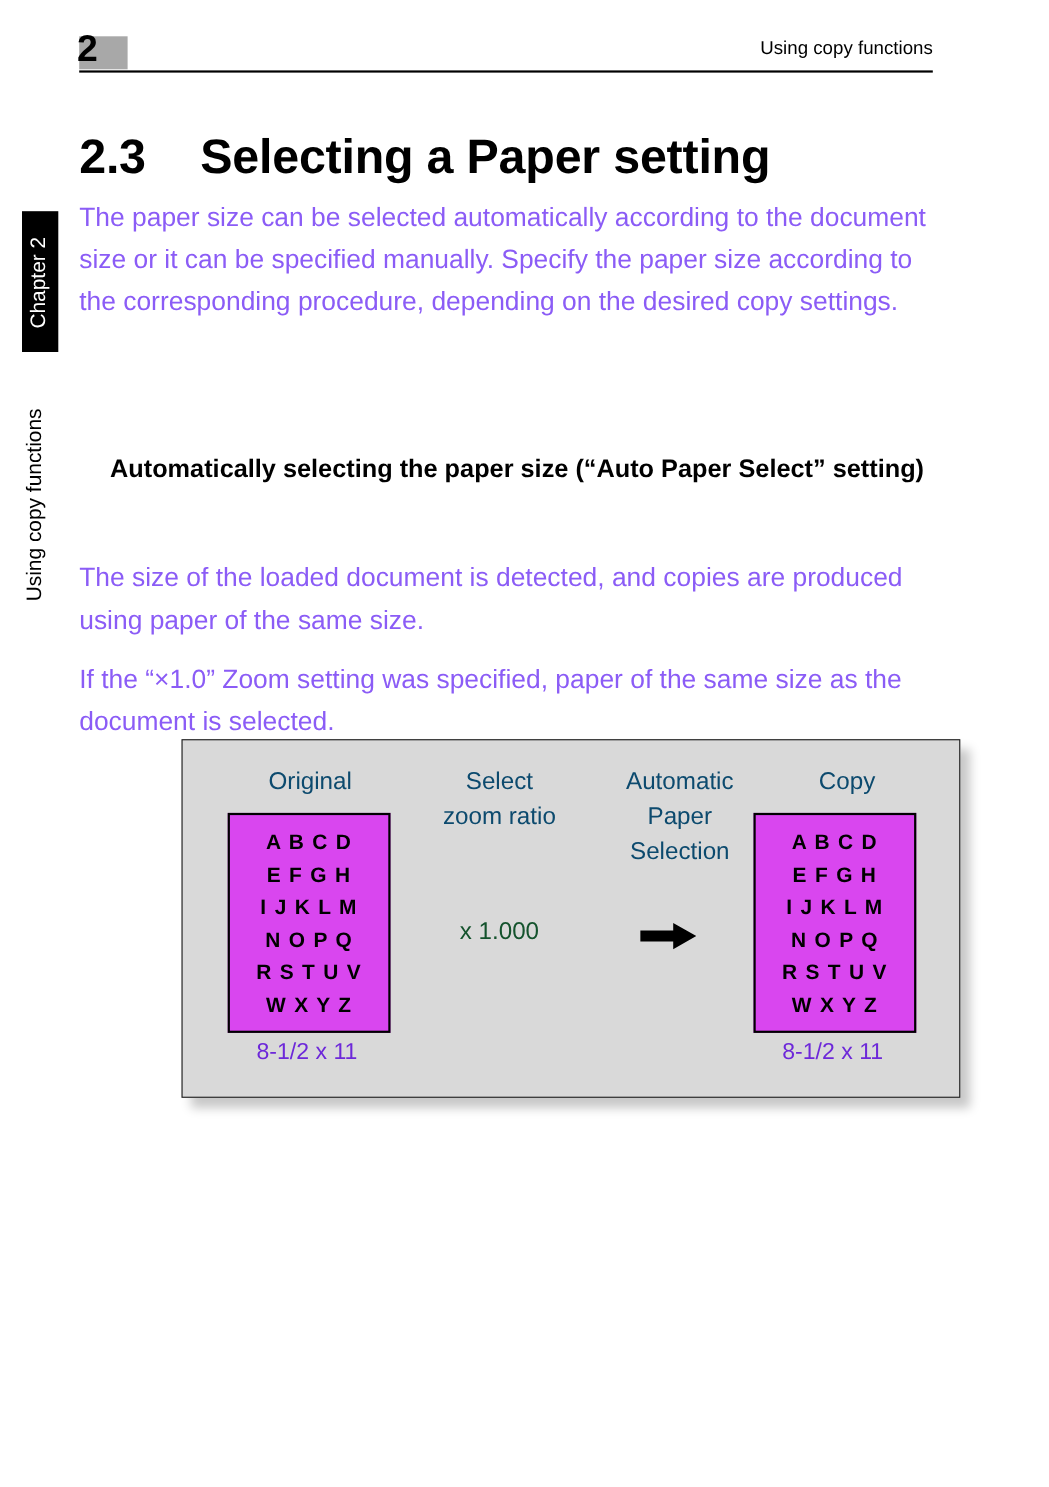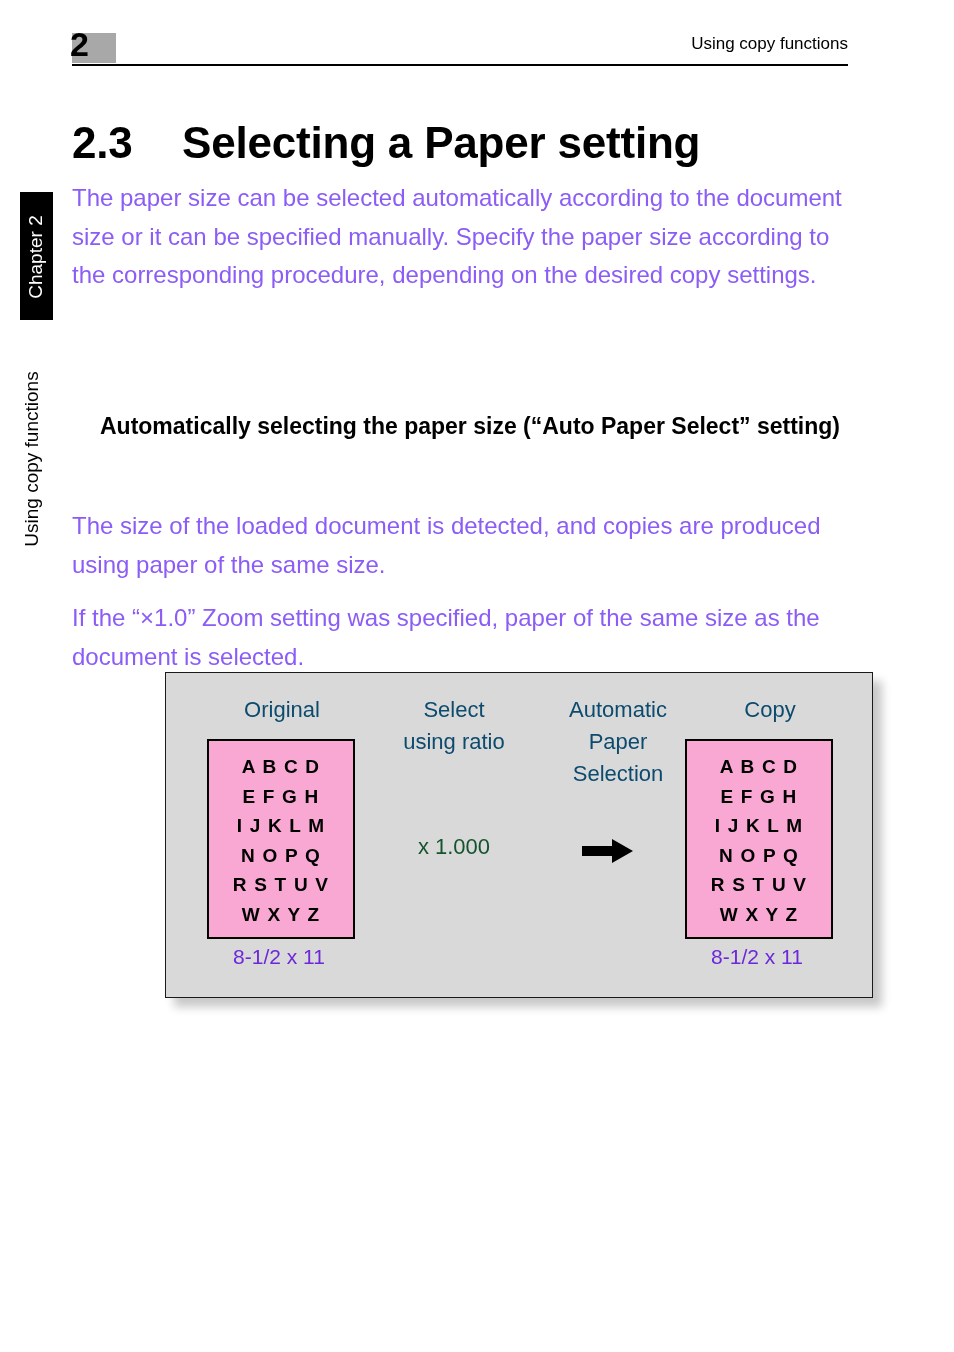--- a/index.html
+++ b/index.html
@@ -164,21 +164,21 @@
   #fig-header-original { left: 36px; top: 21px; width: 160px; }
   #fig-header-zoom     { left: 208px; top: 21px; width: 160px; }
   #fig-header-auto     { left: 372px; top: 21px; width: 160px; }
   #fig-header-copy     { left: 524px; top: 21px; width: 160px; }
 
   .doc-sample {
     position: absolute;
     top: 66px;
     width: 148px;
     height: 200px;
-    background: #f9a8d4;
+    background: #d946ef;
     border: 2px solid #000000;
     box-sizing: border-box;
     padding-top: 11px;
   }
   #doc-sample-original { left: 41px; }
   #doc-sample-copy     { left: 519px; }
   .doc-sample-line {
     text-align: center;
     font-size: 19px;
     font-weight: bold;
@@ -254,21 +254,21 @@
   <h2 id="subheading-auto-paper">Automatically selecting the paper size (“Auto Paper Select” setting)</h2>
 
   <p id="paragraph-detected" class="body-paragraph">The size of the loaded document is detected, and copies are produced using paper of the same size.</p>
 
   <p id="paragraph-zoom" class="body-paragraph">If the “×1.0” Zoom setting was specified, paper of the same size as the document is selected.</p>
 
   <div id="figure-illustration">
 
     <div id="fig-header-original" class="fig-col-header">Original</div>
     <div id="fig-header-zoom" class="fig-col-header" style="white-space: pre-line;">Select
-using ratio</div>
+zoom ratio</div>
     <div id="fig-header-auto" class="fig-col-header" style="white-space: pre-line;">Automatic
 Paper
 Selection</div>
     <div id="fig-header-copy" class="fig-col-header">Copy</div>
 
     <div id="doc-sample-original" class="doc-sample">
       <div class="doc-sample-line">A B C D</div>
       <div class="doc-sample-line">E F G H</div>
       <div class="doc-sample-line">I J K L M</div>
       <div class="doc-sample-line">N O P Q</div>

